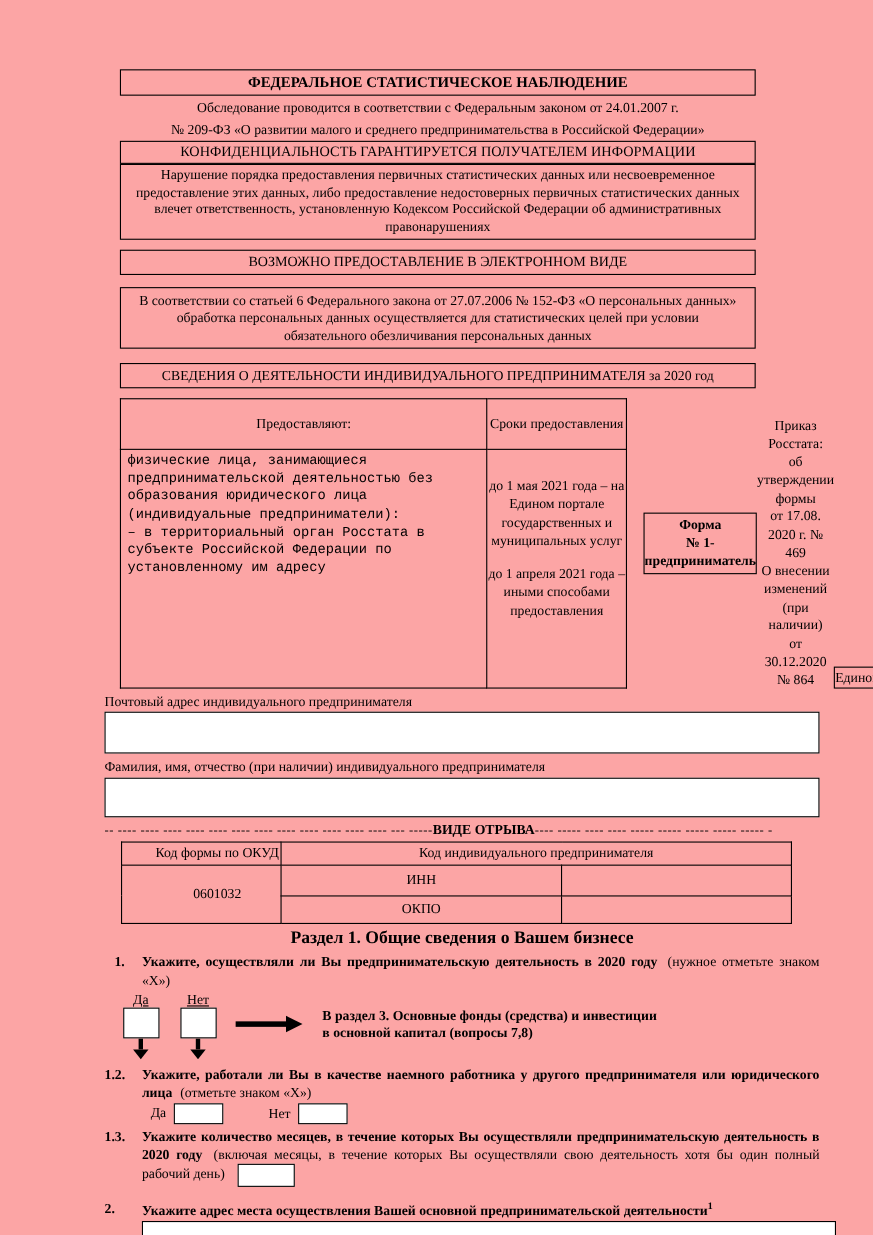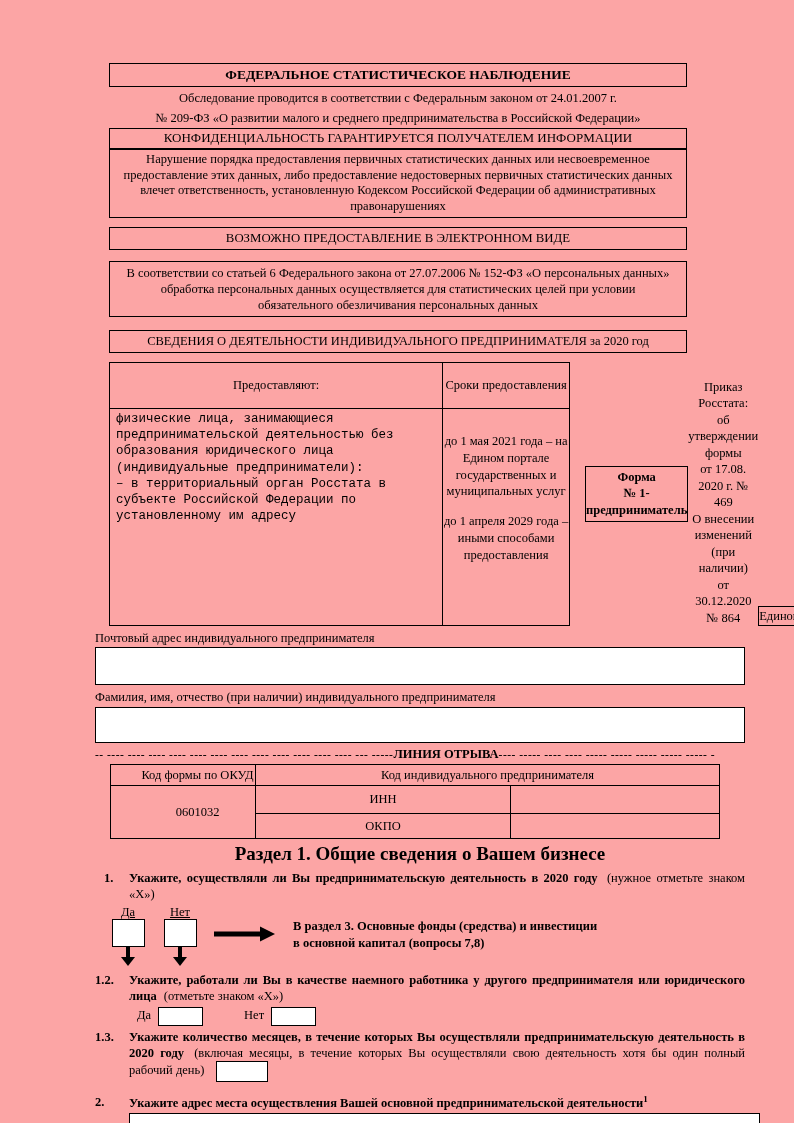--- a/index.html
+++ b/index.html
@@ -46,21 +46,21 @@
 
   .code-table { margin-left:15px; margin-top:2px; }
   .code-table td { border:1px solid #000; text-align:center; vertical-align:middle; }
   .code-table .k1 { width:145px;padding-left:29px; }
   .code-table .k2 { width:255px; }
   .code-table .k3 { width:209px; }
   .code-table .hrow td { height:21px; }
   .code-table .r1 td { height:28px; }
   .code-table .r2 td { height:25px; }
 
-  .section-title { text-align:center; font-weight:bold; font-size:19px; margin-top:3px; }
+  .section-title { text-align:center; font-weight:bold; font-size:16px; margin-top:3px; }
 
   .question { position:relative; padding-left:34px; text-align:justify; margin-top:3px; }
   .qnum { position:absolute; left:0; font-weight:bold; }
   .qnum.n1 { left:9px; }
   .qbold { font-weight:bold; }
   .qnorm { margin-left:4px; }
 
   .q1-answer { display:flex; margin-left:13px; margin-top:3px; height:64px; }
   .cb-col { display:flex; flex-direction:column; align-items:center; width:40px; }
   .cb-col + .cb-col { margin-left:12px; }
@@ -104,21 +104,21 @@
         <td class="c1 th">Предоставляют:</td>
         <td class="c2 th">Сроки предоставления</td>
       </tr>
       <tr class="bodyrow">
         <td class="c1 providers-cell">
           <div>физические лица, занимающиеся предпринимательской деятельностью без образования юридического лица (индивидуальные предприниматели):</div>
           <div>– в территориальный орган Росстата в субъекте Российской Федерации по установленному им адресу</div>
         </td>
         <td class="c2 terms-cell">
           <div class="term">до 1 мая 2021 года – на Едином портале государственных и муниципальных услуг</div>
-          <div class="term">до 1 апреля 2029 года – иными способами предоставления</div>
+          <div class="term">до 1 апреля 2021 года – иными способами предоставления</div>
         </td>
       </tr>
     </tbody>
       </table>
     <div class="form-col">
       <div class="box form-box">
         <div>Форма</div>
         <div>№ 1-предприниматель</div>
       </div>
       <div class="order-text">
@@ -132,21 +132,21 @@
       <div class="box periodicity-box">Единовременная</div>
     </div>
   </div>
 
   <div class="field-label">Почтовый адрес индивидуального предпринимателя</div>
   <div class="field-box"></div>
 
   <div class="field-label">Фамилия, имя, отчество (при наличии) индивидуального предпринимателя</div>
   <div class="field-box name"></div>
 
-  <div class="tear-line"><span>-- ---- ---- ---- ---- ---- ---- ---- ---- ---- ---- ---- ---- --- -----</span><span class="tear-label">ЛИНИЯ ОТРЫВА</span><span>----  ----- ---- ---- ----- ----- ----- ----- ----- -</span></div>
+  <div class="tear-line"><span>-- ---- ---- ---- ---- ---- ---- ---- ---- ---- ---- ---- ---- --- -----</span><span class="tear-label">ВИДЕ ОТРЫВА</span><span>----  ----- ---- ---- ----- ----- ----- ----- ----- -</span></div>
 
   <table class="code-table">
     <tbody>
         <tr class="hrow">
       <td class="k1">Код формы по ОКУД</td>
       <td colspan="2">Код индивидуального предпринимателя</td>
     </tr>
     <tr class="r1">
       <td class="k1" rowspan="2">0601032</td>
       <td class="k2">ИНН</td>

